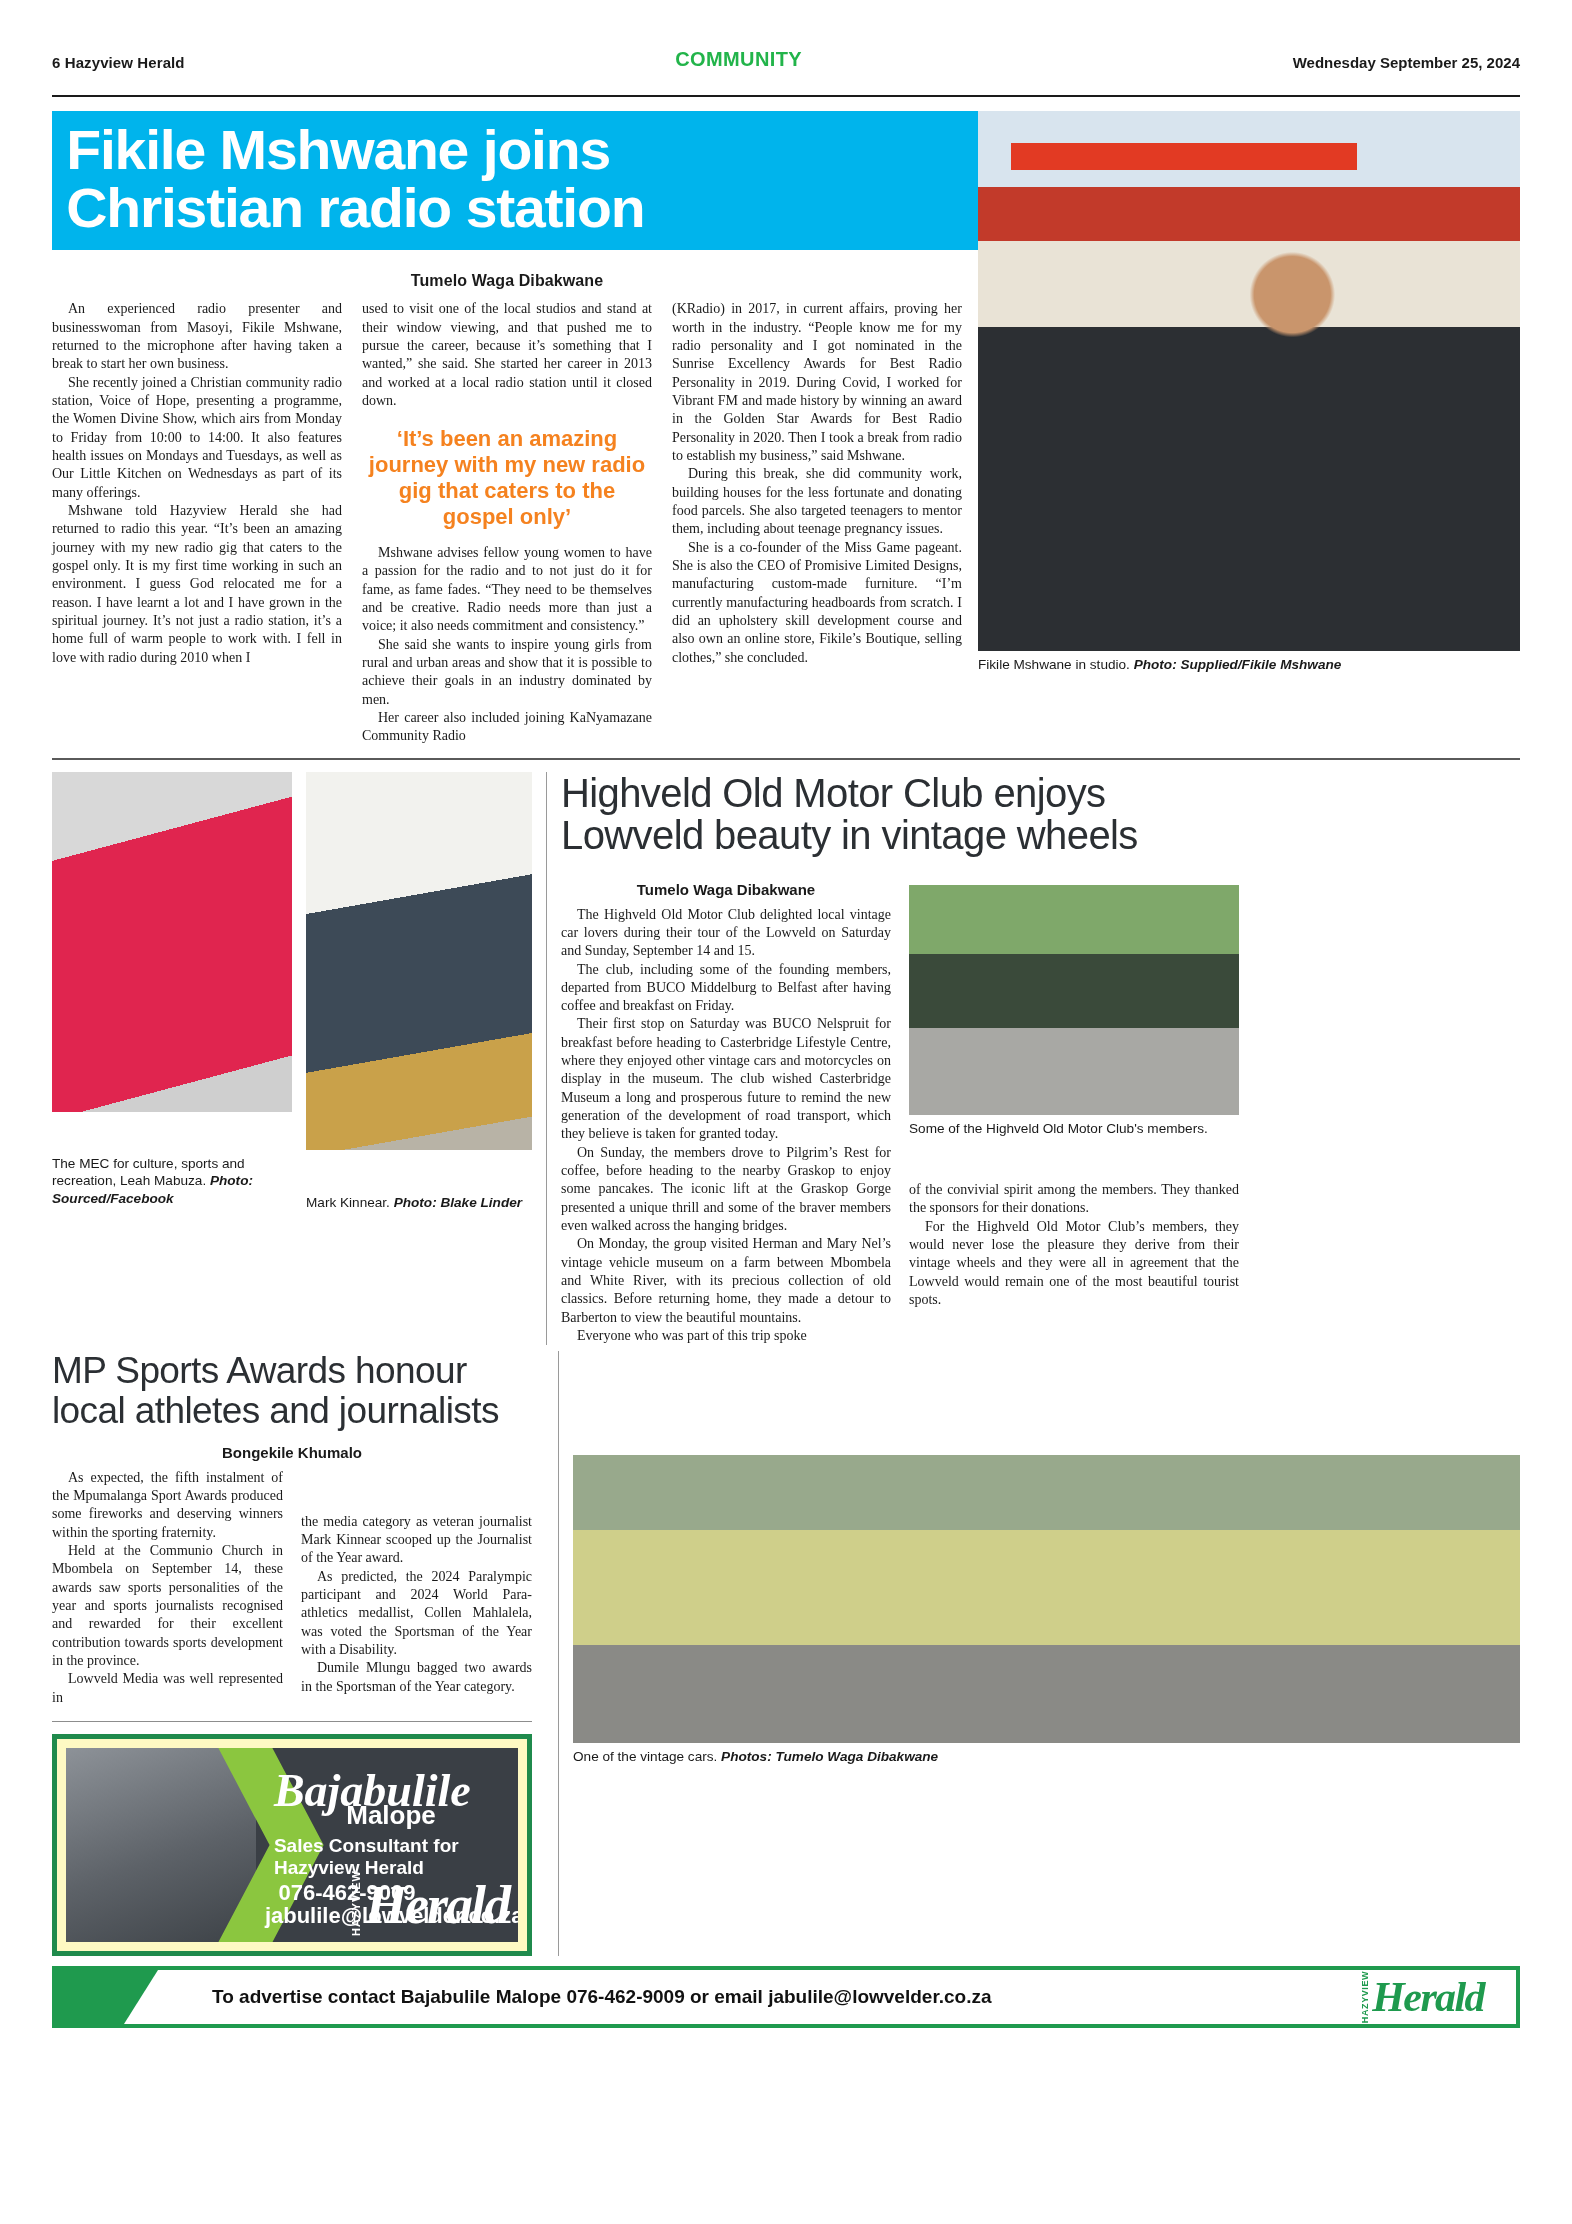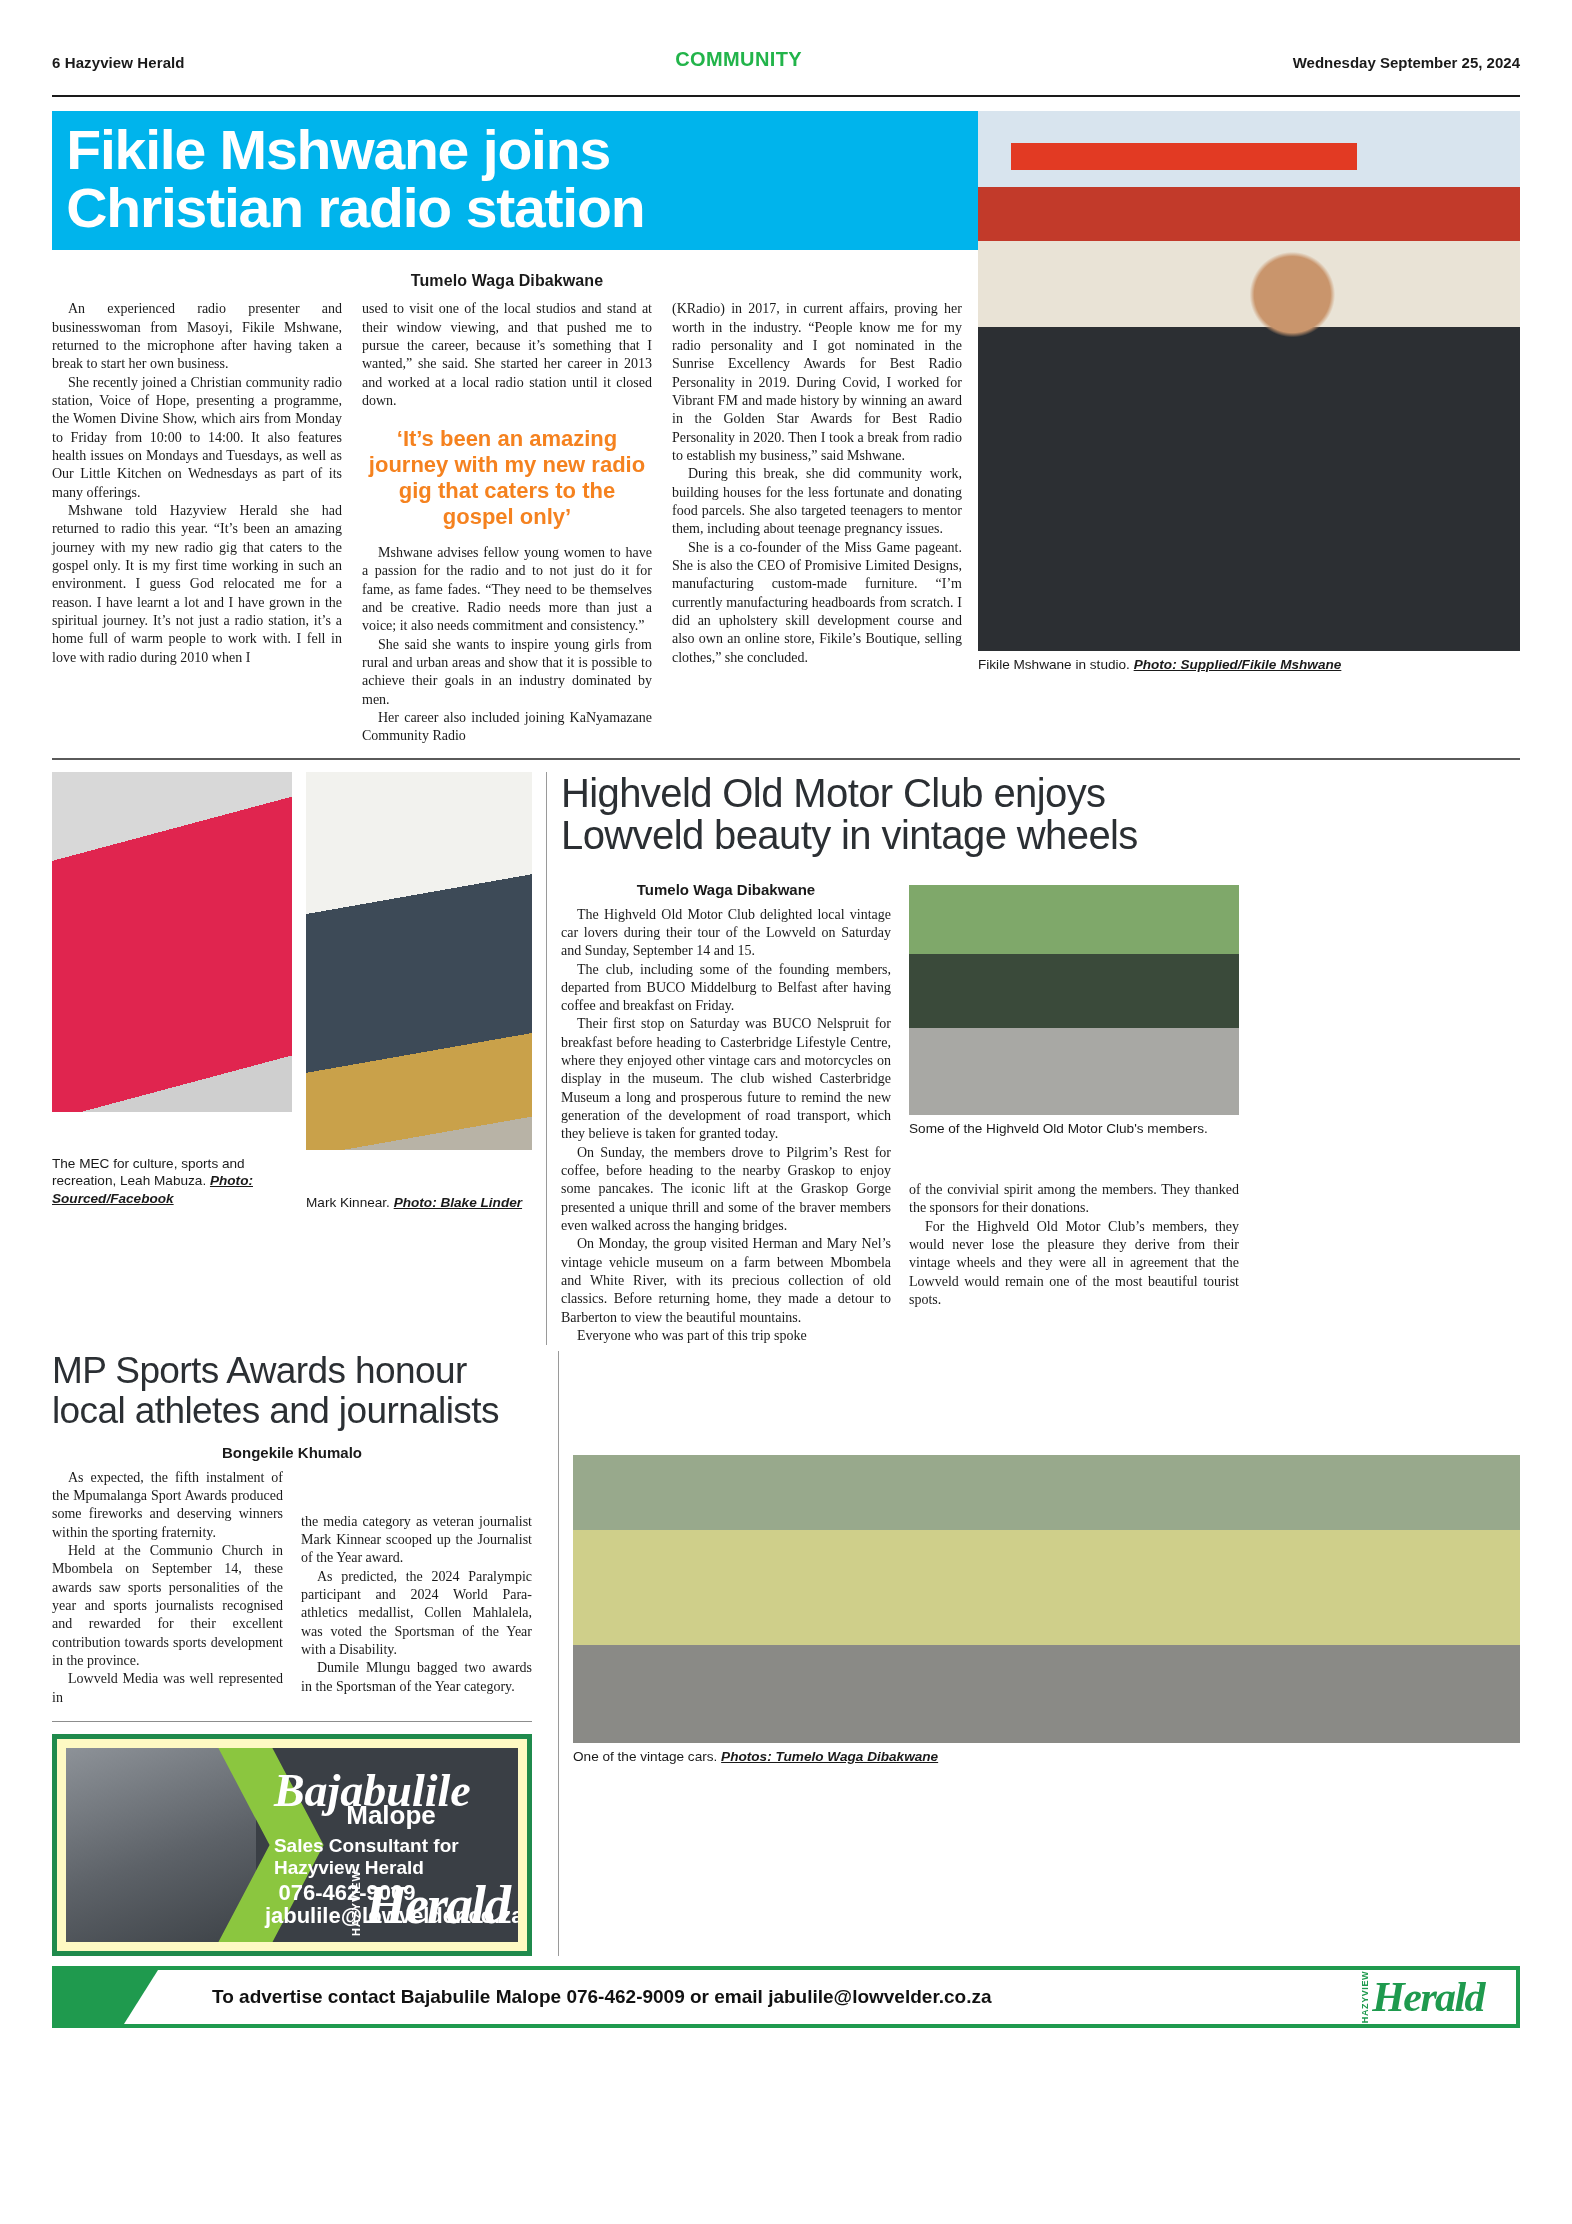--- a/index.html
+++ b/index.html
@@ -49,21 +49,21 @@
   }
   .col p.noind, .colbody p.noind { text-indent:0; }
 
   .pullquote {
     color:#f5821f; font-weight:bold; font-size:22px; line-height:1.18;
     text-align:center; margin:16px 0 14px 0; font-family:"Liberation Sans", sans-serif;
   }
 
   .photo { background:#cfcfcf; position:relative; overflow:hidden; }
   .caption { font-size:13.6px; line-height:1.28; margin-top:5px; font-family:"Liberation Sans", sans-serif; }
-  .caption b { font-style:italic; font-weight:bold;text-decoration:underline; }
+  .caption b { font-style:italic; font-weight:bold; }
 
   .hr-thin { border-top:1px solid #8d8d8d; margin:14px 0 12px 0; }
   .hr-mid { border-top:2px solid #5a5a5a; margin:12px 0 12px 0; }
   .vrule { border-left:1px solid #9a9a9a; }
 
   
   .midrow { display:flex; gap:14px; }
   .headline-black {
     font-size:40px; line-height:1.06; font-weight:normal; letter-spacing:-.6px;
     color:#2b2f33; font-family:"Liberation Sans", sans-serif; margin:0;

